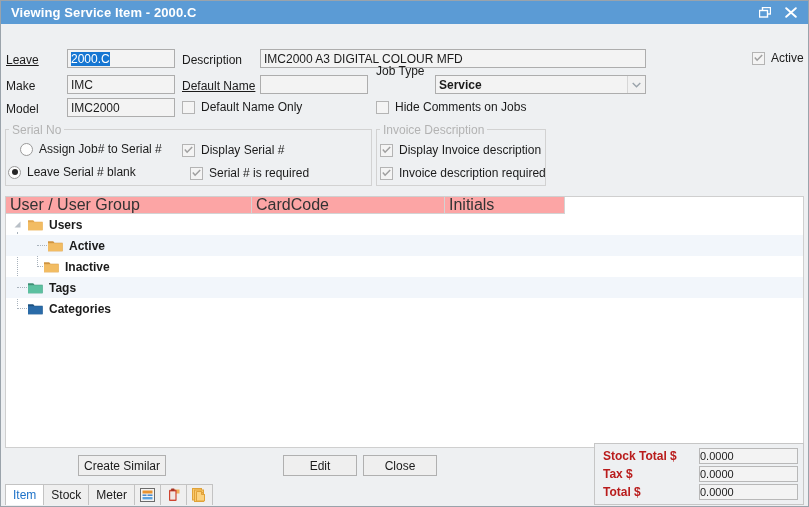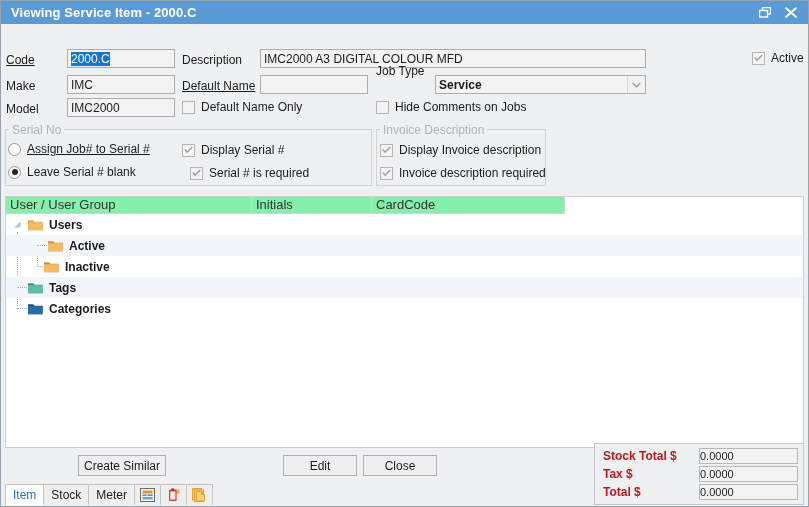--- a/index.html
+++ b/index.html
@@ -69,23 +69,23 @@
     position:absolute;font-size:12px;color:#b3b3b3;background:#eef0f2;
     padding:0 3px;white-space:nowrap;
   }
   
   .treewrap{
     position:relative;flex:1;margin:0 4px 0 4px;
     background:#ffffff;border:1px solid #cfcfcf;box-sizing:border-box;overflow:hidden;
   }
   .colhead{display:flex;height:17px;box-sizing:border-box;}
   .ch{
-    box-sizing:border-box;background:#86efac;border:1px solid #d3d3d3;
+    box-sizing:border-box;background:#fca5a5;border:1px solid #d3d3d3;
     border-left:none;border-top:none;
-    font-size:13px;color:#333;line-height:15px;padding-left:4px;white-space:nowrap;
+    font-size:16px;color:#333;line-height:15px;padding-left:4px;white-space:nowrap;
   }
   .ch:first-child{border-left:none;}
   .chfill{flex:1;background:#ffffff;border-bottom:1px solid #ffffff;}
   .rows{position:relative;}
   .trow{height:21px;display:flex;align-items:center;position:relative;}
   .trow.alt{background:#f2f6fb;}
   .folder{width:15px;height:12px;flex:none;margin-right:6px;position:relative;}
   .folder svg{display:block;}
   .tlabel{font-weight:bold;font-size:12px;color:#1b1b1b;white-space:nowrap;}
   .expander{position:absolute;left:7px;width:9px;height:9px;display:flex;align-items:center;justify-content:center;}
@@ -141,21 +141,21 @@
       <div class="wc wc-close">
         <svg width="12" height="11" viewBox="0 0 12 11">
           <path d="M1.2 1.2 L10.8 9.8 M10.8 1.2 L1.2 9.8" stroke="#ffffff" stroke-width="1.9" stroke-linecap="round"></path>
         </svg>
       </div>
     </div>
   </div>
 
   <div class="formarea">
 
-    <div class="lbl" style="left:5px;top:29px;text-decoration:underline;">Code</div>
+    <div class="lbl" style="left:5px;top:29px;text-decoration:underline;">Leave</div>
     <div class="tb" style="left:66px;top:25px;width:108px;"><span class="sel">2000.C</span></div>
 
     <div class="lbl" style="left:181px;top:29px;">Description</div>
     <div class="tb" style="left:259px;top:25px;width:386px;">IMC2000 A3 DIGITAL COLOUR MFD</div>
 
     <div class="cbrow" style="left:751px;top:27px;">
       <span class="cbox">
         <svg width="9" height="8" viewBox="0 0 9 8">
             <path d="M0.8 3.6 L3.1 6.2 L8.2 0.9" fill="none" stroke="#a0a0a0" stroke-width="1.5"></path>
           </svg>
@@ -188,21 +188,21 @@
     </div>
 
     <div class="cbrow" style="left:375px;top:76px;">
       <span class="cbox"></span>
       <span class="cbl">Hide Comments on Jobs</span>
     </div>
 
     <div class="gbox" style="left:4px;top:105px;width:367px;height:57px;"></div>
     <div class="gcap" style="left:8px;top:99px;">Serial No</div>
 
-    <div class="cbrow" style="left:7px;top:118px;text-decoration:underline;">
+    <div class="cbrow" style="left:19px;top:118px;">
       <span class="radio"></span>
       <span class="cbl">Assign Job# to Serial #</span>
     </div>
     <div class="cbrow" style="left:7px;top:141px;">
       <span class="radio">
           <span class="dot"></span>
         </span>
       <span class="cbl">Leave Serial # blank</span>
     </div>
 
@@ -243,22 +243,22 @@
       <span class="cbl">Invoice description required</span>
     </div>
 
     <div class="lbl" style="left:5px;top:177px;">Groups</div>
     <div class="tb" style="left:66px;top:173px;width:579px;">No groups assigned</div>
   </div>
 
   <div class="treewrap">
     <div class="colhead">
       <div class="ch" style="width:246px;">User / User Group</div>
+      <div class="ch" style="width:193px;">CardCode</div>
       <div class="ch" style="width:120px;">Initials</div>
-      <div class="ch" style="width:193px;">CardCode</div>
       <div class="chfill"></div>
     </div>
 
     <div class="rows">
 
       <div class="tline" style="left:11px;top:18px;height:74px;"></div>
       <div class="tline" style="left:31px;top:21px;height:32px;"></div>
 
       <div class="trow" style="padding-left:22px;">
         <span class="expander" style="top:6px;">

